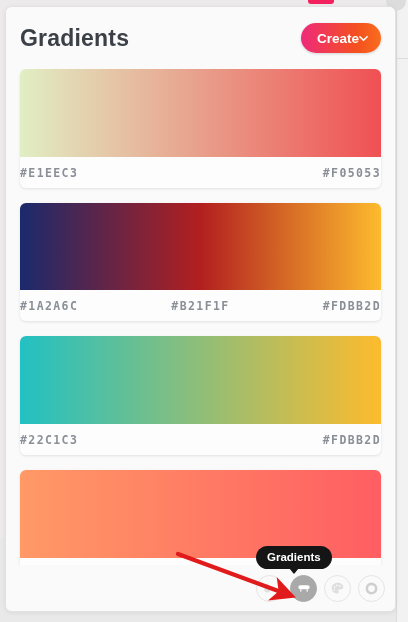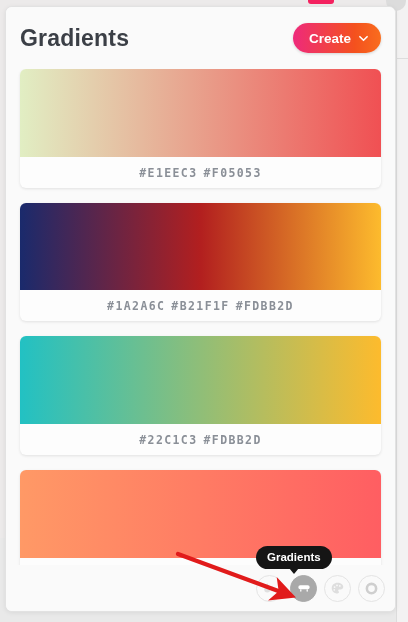--- a/index.html
+++ b/index.html
@@ -59,21 +59,21 @@
     justify-content: space-between;
     background: #fafafa;
   }
   .hdr-title {
     font-size: 23px;
     font-weight: bold;
     color: #3b3f46;
     letter-spacing: 0.2px;
   }
   .create-btn {
-    display: flex; align-items: center; gap: 8px;
+    display: flex; align-items: center; gap: 0;
     height: 30px;
     padding: 0 13px 0 16px;
     border: none;
     border-radius: 16px;
     background: linear-gradient(90deg, #ee2a7b 0%, #f4511e 70%, #f96d1e 100%);
     color: #fff;
     font-family: "Liberation Sans", sans-serif;
     font-size: 13.5px;
     font-weight: bold;
     cursor: pointer;
@@ -95,22 +95,22 @@
     box-shadow: 0 1px 3px rgba(0,0,0,0.10);
     overflow: hidden;
     margin-bottom: 15px;
   }
   .swatch { height: 88px; width: 100%; }
   .card-2 .swatch { height: 87px; }
   .meta {
     height: 31px;
     display: flex;
     align-items: center;
-    justify-content: center;
-    gap: 6px;
+    justify-content: space-between;
+    gap: 22px;
   }
   .hex {
     font-family: "DejaVu Sans Mono", "Liberation Mono", monospace;
     font-size: 11.5px;
     font-weight: bold;
     color: #8a8f97;
     letter-spacing: 1.4px;
   }
 
   

